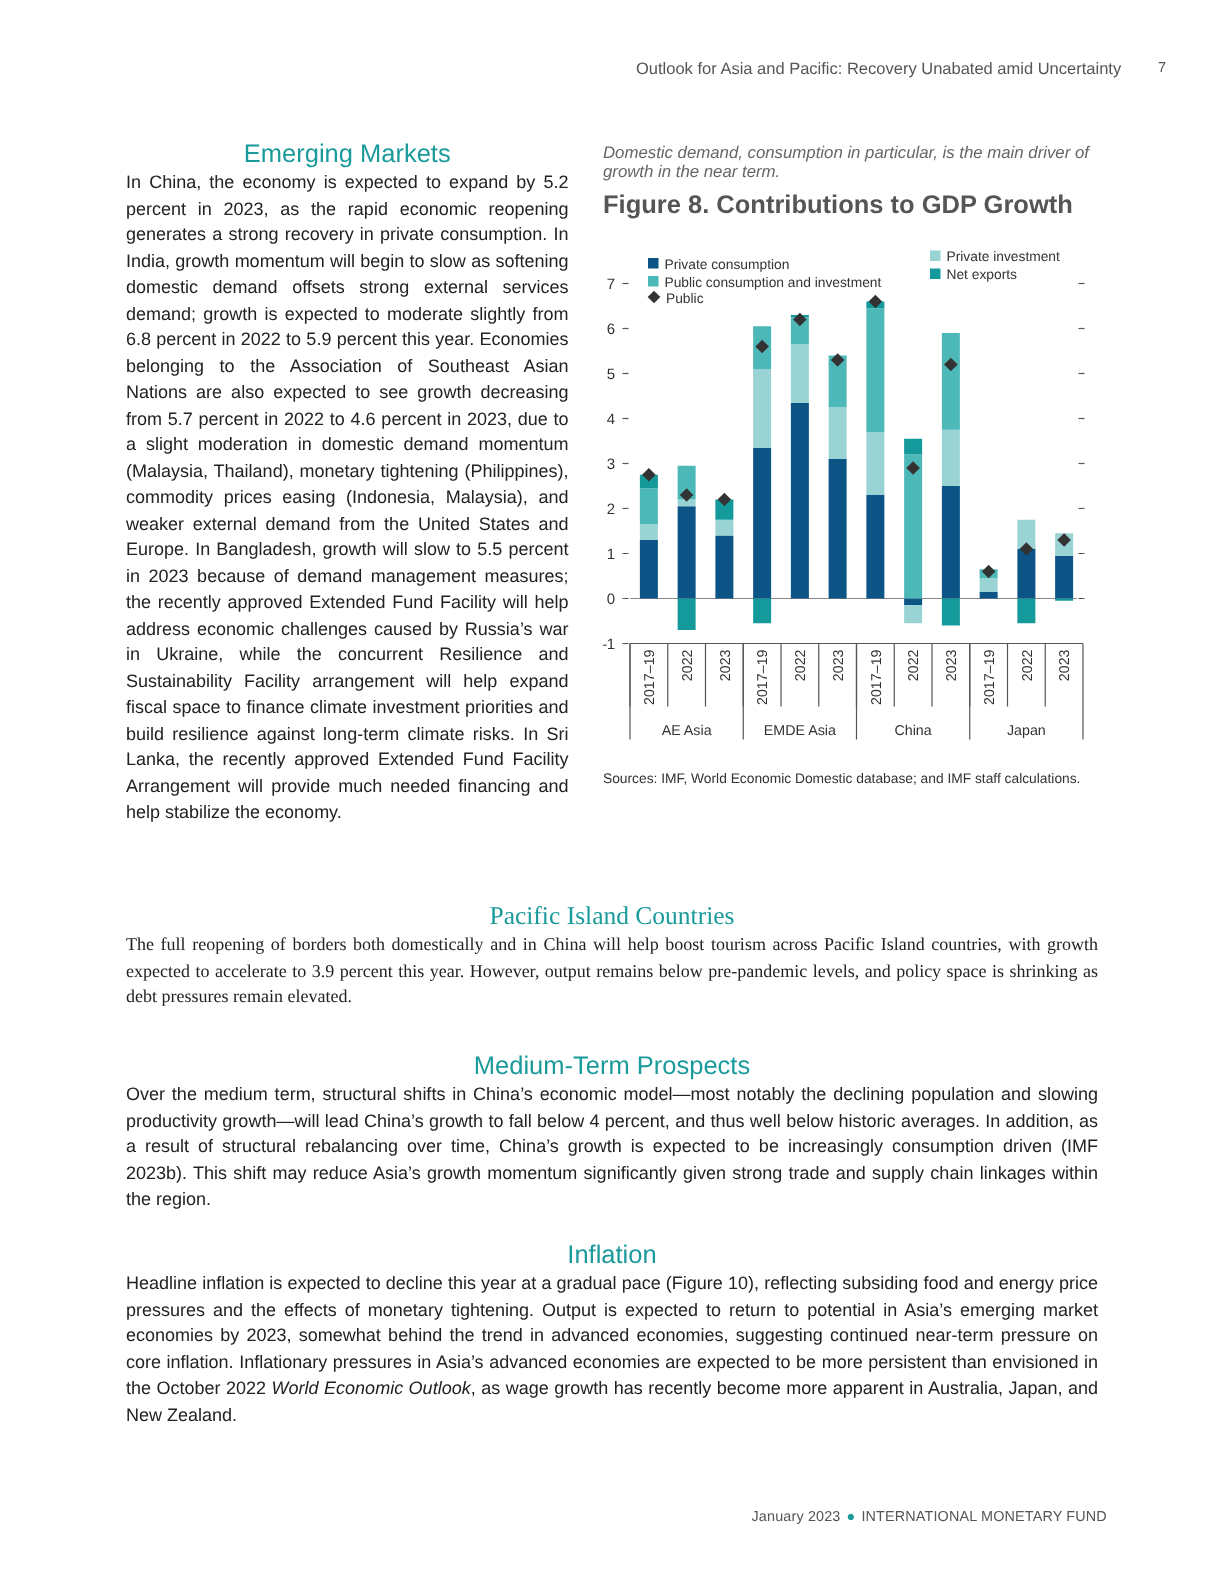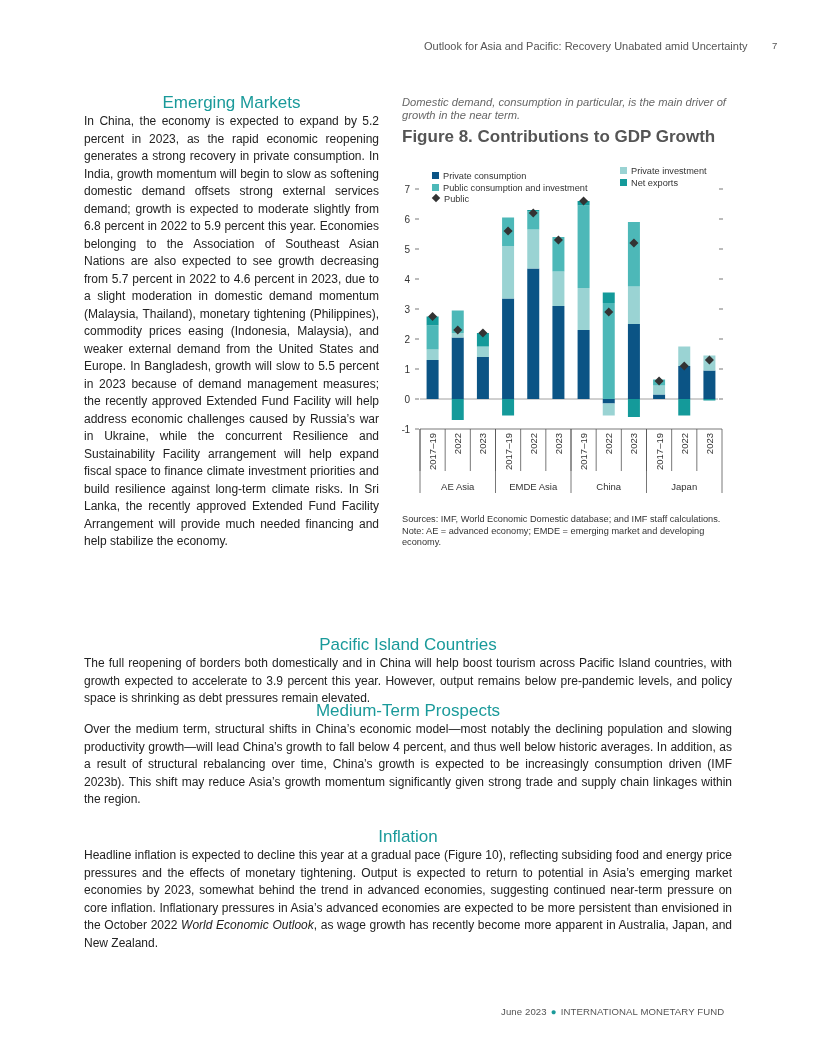--- a/index.html
+++ b/index.html
@@ -165,33 +165,32 @@
         <text x="131.25" y="337" font-size="9.5" fill="#333" text-anchor="middle" font-family="Liberation Sans, sans-serif">EMDE Asia</text>
         <text x="131.25" y="349" font-size="9.5" fill="#333" text-anchor="middle" font-family="Liberation Sans, sans-serif">(excl. China)</text>
         <text x="206.75" y="337" font-size="9.5" fill="#333" text-anchor="middle" font-family="Liberation Sans, sans-serif">China</text>
         <text x="282.25" y="337" font-size="9.5" fill="#333" text-anchor="middle" font-family="Liberation Sans, sans-serif">Japan</text>
       </svg>
   </div>
 </div>
 
 <div class="notes">
   <div>Sources: IMF, World Economic Domestic database; and IMF staff calculations.</div>
-  <div>Note: AE = advanced economy; EMDE = emerging market and developing economy.</div>
 </div>
 
-<div class="full" style="top:635px;">
+<div class="full" style="top:601px;font-family:Liberation Serif, serif;">
   <h2 class="section-title">Pacific Island Countries</h2>
   <p class="body-text">The full reopening of borders both domestically and in China will help boost tourism across Pacific Island countries, with growth expected to accelerate to 3.9 percent this year. However, output remains below pre-pandemic levels, and policy space is shrinking as debt pressures remain elevated.</p>
 </div>
 
 <div class="full" style="top:701px;">
   <h2 class="section-title">Medium-Term Prospects</h2>
   <p class="body-text">Over the medium term, structural shifts in China’s economic model—most notably the declining population and slowing productivity growth—will lead China’s growth to fall below 4 percent, and thus well below historic averages. In addition, as a result of structural rebalancing over time, China’s growth is expected to be increasingly consumption driven (IMF 2023b). This shift may reduce Asia’s growth momentum significantly given strong trade and supply chain linkages within the region.</p>
 </div>
 
 <div class="full" style="top:827px;">
   <h2 class="section-title">Inflation</h2>
   <p class="body-text"><span>Headline inflation is expected to decline this year at a gradual pace (Figure 10), reflecting subsiding food and energy price pressures and the effects of monetary tightening. Output is expected to return to potential in Asia’s emerging market economies by 2023, somewhat behind the trend in advanced economies, suggesting continued near-term pressure on core inflation. Inflationary pressures in Asia’s advanced economies are expected to be more persistent than envisioned in the October 2022 </span><em>World Economic Outlook</em><span>, as wage growth has recently become more apparent in Australia, Japan, and New Zealand.</span></p>
 </div>
 
 <div class="footer">
-  <span>June 2023</span><span class="dot">●</span><span>INTERNATIONAL MONETARY FUND</span>
+  <span>January 2023</span><span class="dot">●</span><span>INTERNATIONAL MONETARY FUND</span>
 </div>
 
 </body></html>

